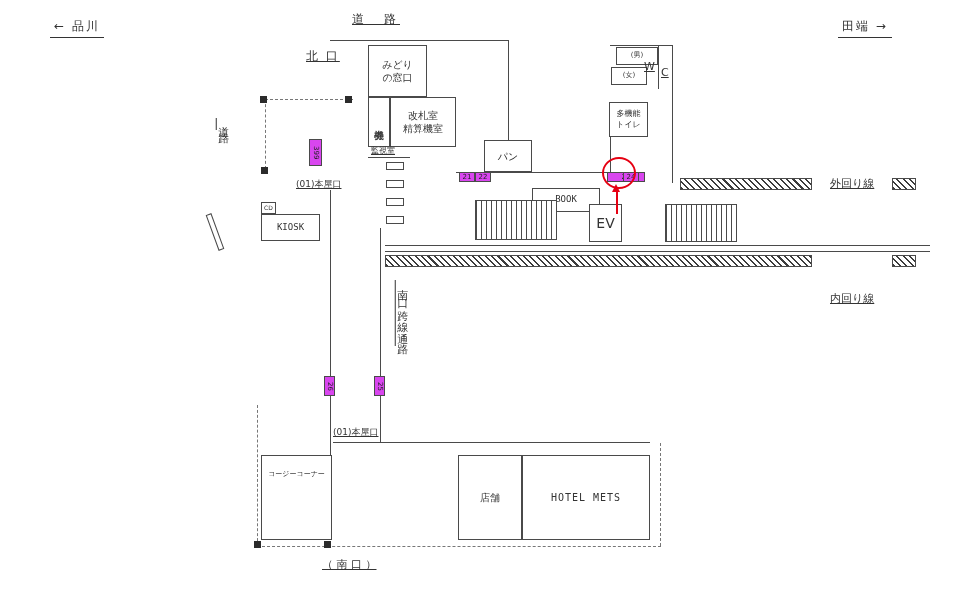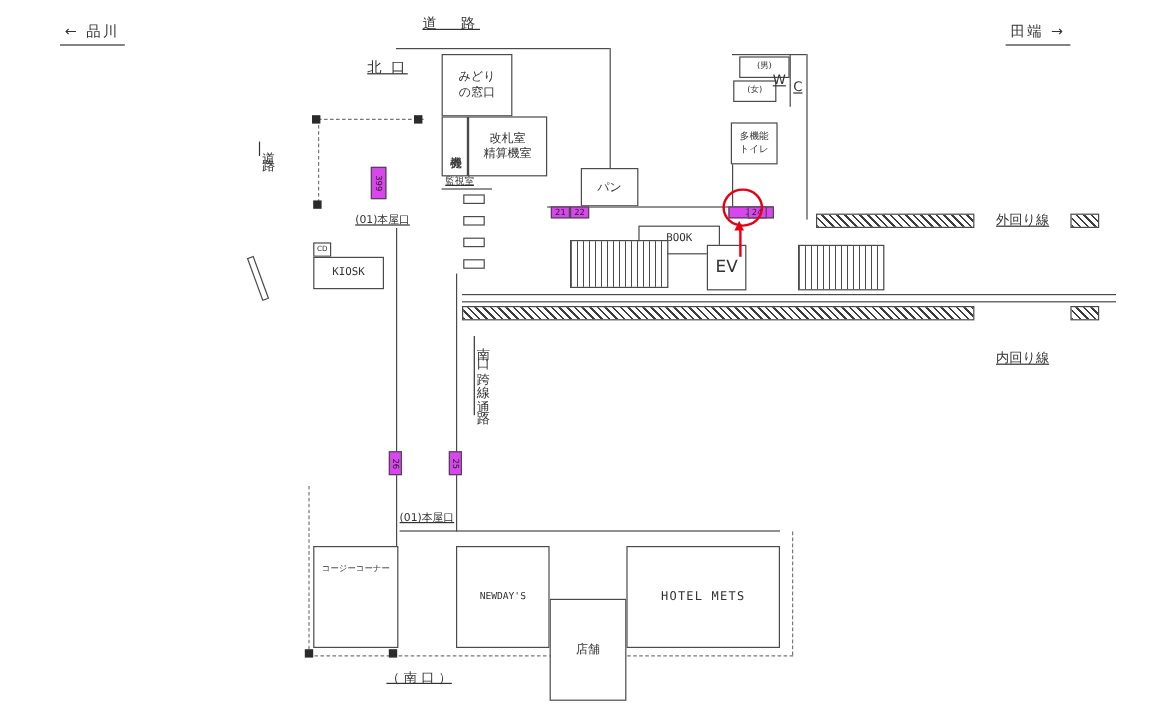--- a/index.html
+++ b/index.html
@@ -135,19 +135,18 @@
   <div class="lbl" style="left:333px;top:427px;font-size:9px;">(01)本屋口</div>
   <div class="hline" style="left:333px;top:442px;width:317px;"></div>
 
   <div class="dvline" style="left:257px;top:405px;height:141px;"></div>
   <div class="dhline" style="left:257px;top:546px;width:404px;"></div>
   <div class="dvline" style="left:660px;top:443px;height:103px;"></div>
   <div class="sq" style="left:254px;top:541px;"></div>
   <div class="sq" style="left:324px;top:541px;"></div>
 
   <div class="box" style="left:261px;top:455px;width:71px;height:85px;font-size:7px;align-items:flex-start;padding-top:14px;">コージーコーナー</div>
-  <div class="box mono" style="left:380px;top:455px;width:78px;height:85px;font-size:8px;">NEWDAY'S</div>
-  <div class="box" style="left:458px;top:455px;width:64px;height:85px;font-size:10px;margin-top:44px;">店舗</div>
+  <div class="box" style="left:458px;top:455px;width:64px;height:85px;font-size:10px;">店舗</div>
   <div class="box mono" style="left:522px;top:455px;width:128px;height:85px;font-size:10px;letter-spacing:1px;">HOTEL METS</div>
 
   <div class="lbl" style="left:322px;top:558px;font-size:11px;">（ 南 口 ）</div>
 
 </div>
 
 </body></html>

